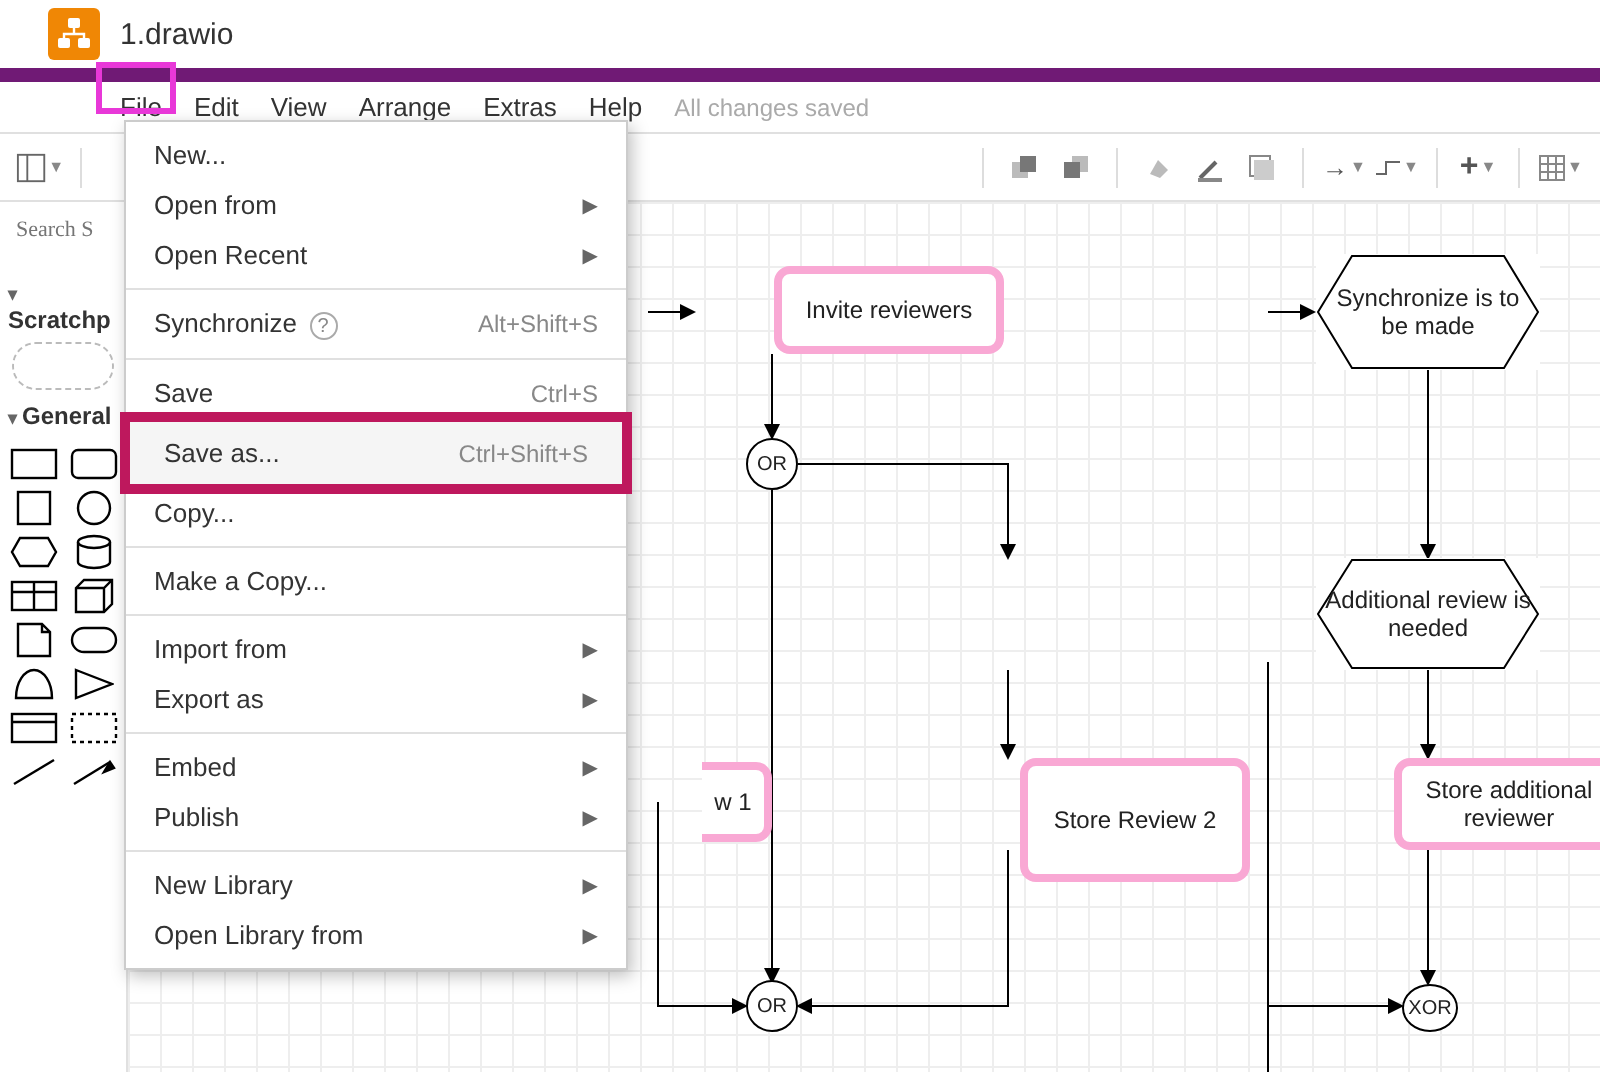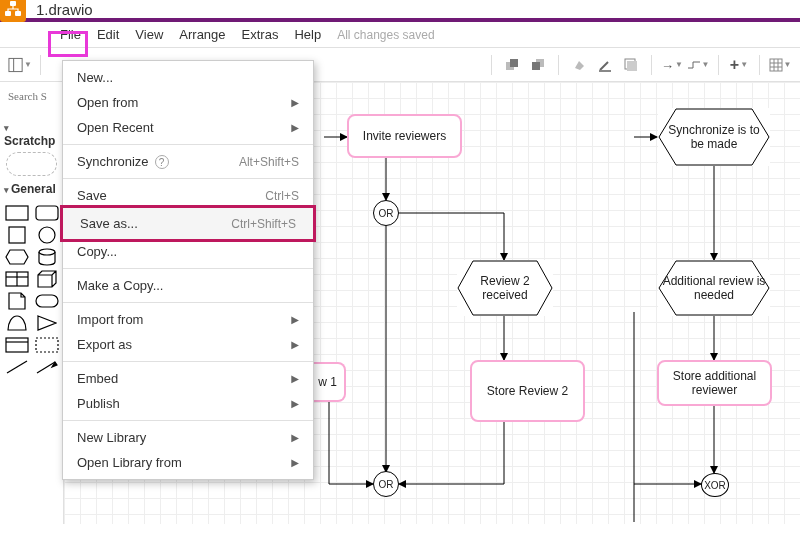--- a/index.html
+++ b/index.html
@@ -1,17 +1,17 @@
 <!DOCTYPE html>
 <html><head>
 <meta charset="utf-8">
 <style>
 * { box-sizing: border-box; margin: 0; padding: 0; font-family: -apple-system, Helvetica, Arial, sans-serif; }
 html, body { width: 800px; height: 536px; overflow: hidden; background: #fff; }
-.titlebar { display: flex; align-items: center; height: 22px; padding: 4px 0; border-bottom: 4px solid #701a75; }
+.titlebar { display: flex; align-items: center; height: 41px; padding: 4px 24px; border-bottom: 7px solid #701a75; }
 .logo { width: 26px; height: 26px; background: #f08705; border-radius: 3px; display: flex; align-items: center; justify-content: center; }
 .logo svg { width: 20px; height: 20px; }
 .title { margin-left: 10px; font-size: 15px; color: #333; }
 
 .menubar { display: flex; align-items: center; height: 26px; padding: 0 4px 0 52px; border-bottom: 1px solid #e0e0e0; position: relative; }
 .menu-item { padding: 3px 8px; font-size: 13px; color: #333; cursor: pointer; }
 .save-status { margin-left: 8px; font-size: 12px; color: #aaa; }
 
 .file-highlight { position: absolute; left: 48px; top: 31px; width: 40px; height: 26px; border: 3px solid #e838d8; z-index: 100; pointer-events: none; }
 
@@ -33,30 +33,30 @@
 .shape svg { stroke: #000; fill: none; stroke-width: 1.2; }
 
 .canvas-wrap { flex: 1; position: relative; overflow: hidden; }
 .grid { position: absolute; inset: 0;
   background-image: linear-gradient(#eee 1px, transparent 1px), linear-gradient(90deg, #eee 1px, transparent 1px),
                     linear-gradient(#ddd 1px, transparent 1px), linear-gradient(90deg, #ddd 1px, transparent 1px);
   background-size: 16px 16px, 16px 16px, 80px 80px, 80px 80px;
 }
 .flowchart { position: absolute; inset: 0; }
 .node { position: absolute; background: #fff; font-size: 12px; color: #222; display: flex; align-items: center; justify-content: center; text-align: center; padding: 2px 4px; }
-.rect { border: 2px solid #f9a8d4; border-radius: 8px; }
+.rect { border: 4px solid #f9a8d4; border-radius: 8px; margin-left: 40px; }
 .hex { border: none; }
 .hex svg { position: absolute; inset: 0; width: 100%; height: 100%; }
 .hex span { position: relative; z-index: 1; }
 .circle { border: 1px solid #000; border-radius: 50%; font-size: 10px; }
 .edge { position: absolute; stroke: #000; fill: none; }
 
 .dropdown { position: absolute; left: 62px; top: 60px; width: 252px; background: #fff; border: 1px solid #ccc; box-shadow: 2px 3px 8px rgba(0,0,0,0.25); z-index: 50; padding: 4px 0; }
 .dd-item { display: flex; justify-content: space-between; align-items: center; padding: 5px 14px; font-size: 13px; color: #333; cursor: pointer; }
-.dd-item.highlighted { border: 3px solid #be185d; margin: -3px; padding: 8px 17px; background: #f5f5f5; position: relative; z-index: 2; align-items: center; }
+.dd-item.highlighted { border: 5px solid #be185d; margin: -3px; padding: 8px 17px; background: #f5f5f5; position: relative; z-index: 2; align-items: center; }
 .dd-sep { height: 1px; background: #e0e0e0; margin: 4px 0; }
 .dd-short { font-size: 12px; color: #888; }
 .dd-sub { font-size: 10px; color: #666; }
 .dd-q { display: inline-block; width: 14px; height: 14px; border: 1px solid #aaa; border-radius: 50%; font-size: 10px; color: #888; text-align: center; line-height: 13px; margin-left: 6px; }
 </style>
 </head>
 <body>
 
 <div class="titlebar">
   <div class="logo">
@@ -271,26 +271,20 @@
       <path class="edge" d="M570 402 L637 402" marker-end="url(#ah)"></path>
       <path class="edge" d="M570 230 L570 440"></path>
     </svg>
     <div class="flowchart">
       <div class="node rect" style="left:283px;top:32px;width:115px;height:44px">
           <span>Invite reviewers</span>
         </div>
       <div class="node circle" style="left:309px;top:118px;width:26px;height:26px">
           <span>OR</span>
         </div>
-      <div class="node hex" style="left:393px;top:178px;width:96px;height:56px">
-        <svg viewBox="0 0 96 56" preserveAspectRatio="none">
-            <path d="M16 1 L80 1 L95 28 L80 55 L16 55 L1 28 Z" fill="#fff" stroke="#000"></path>
-          </svg>
-        <span>Review 2 received</span>
-      </div>
       <div class="node rect" style="left:247px;top:280px;width:35px;height:40px;border-left:none;border-radius:0 8px 8px 0">
           <span>w 1</span>
         </div>
       <div class="node rect" style="left:406px;top:278px;width:115px;height:62px">
           <span>Store Review 2</span>
         </div>
       <div class="node circle" style="left:309px;top:389px;width:26px;height:26px">
           <span>OR</span>
         </div>
 

